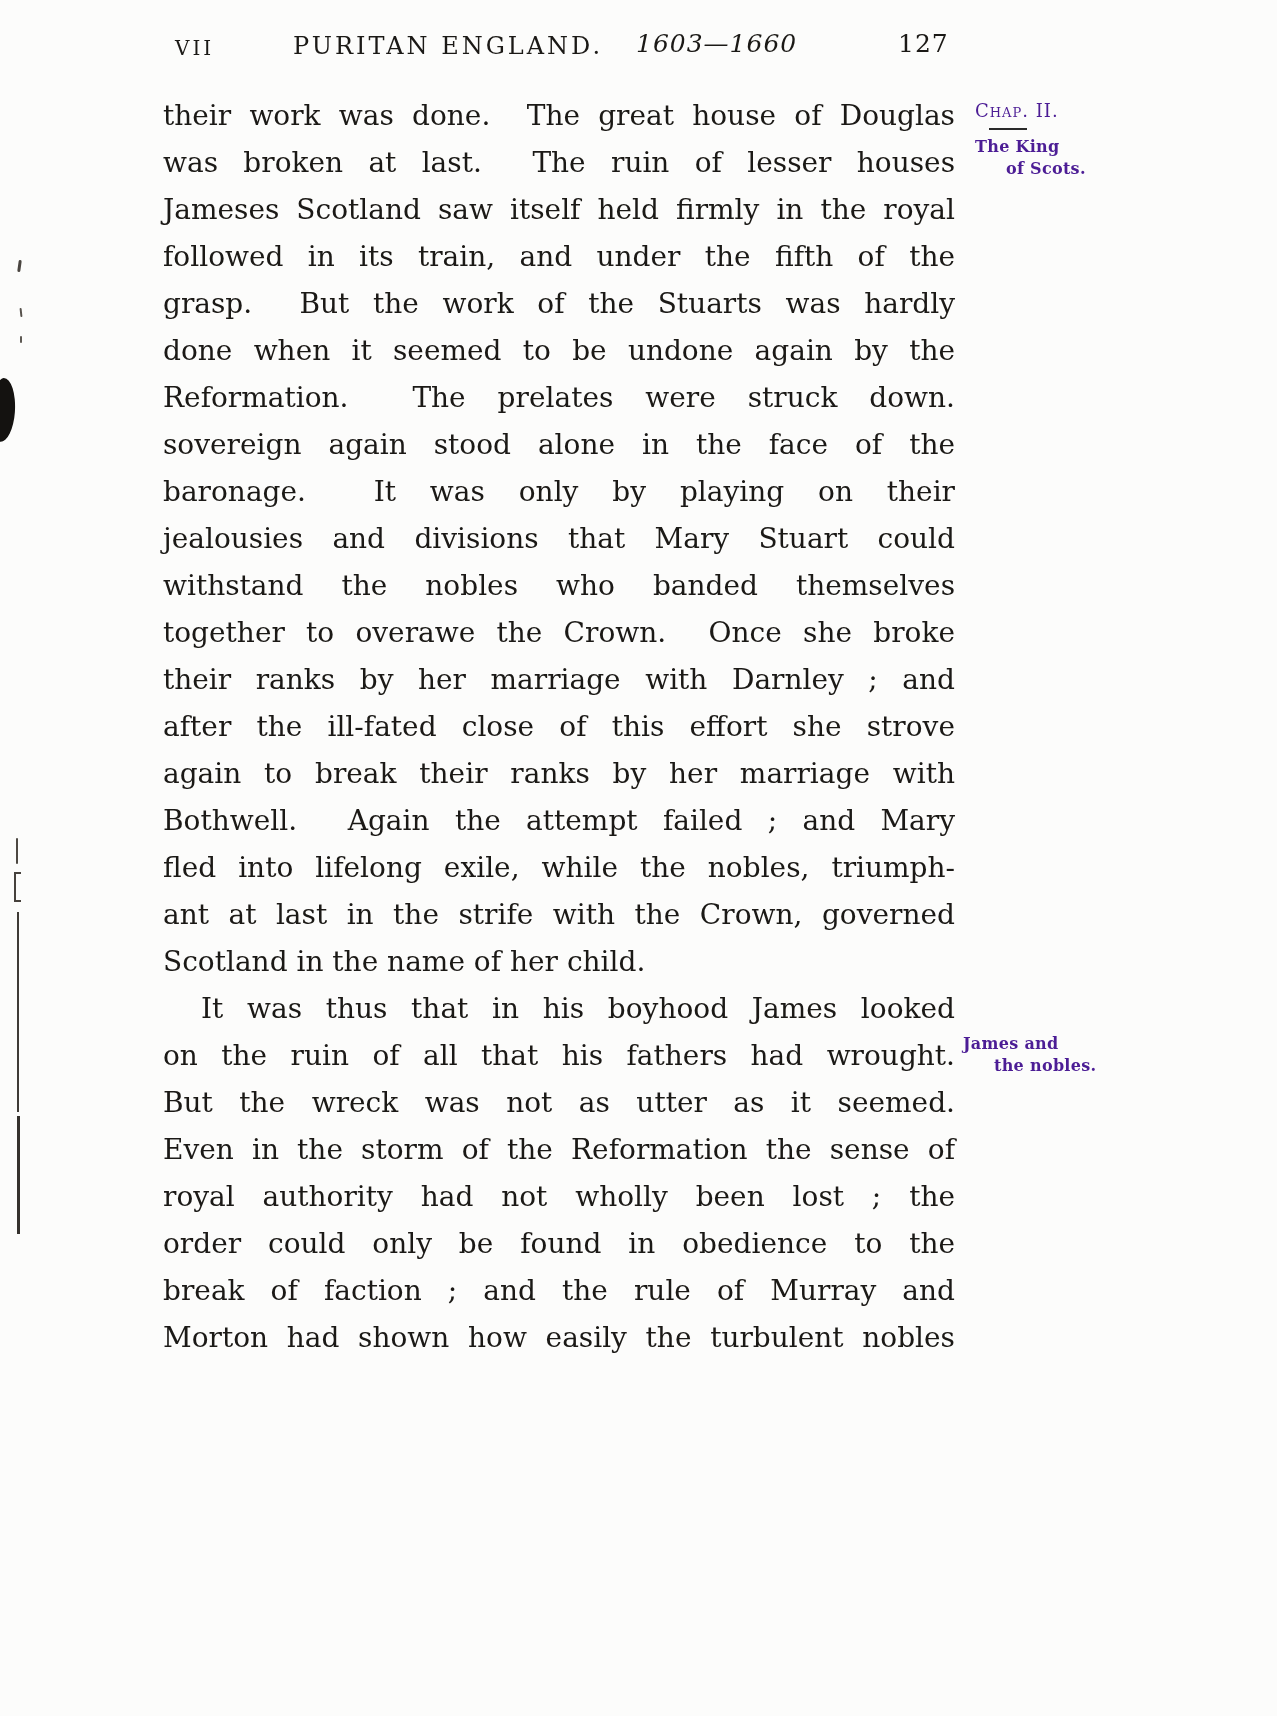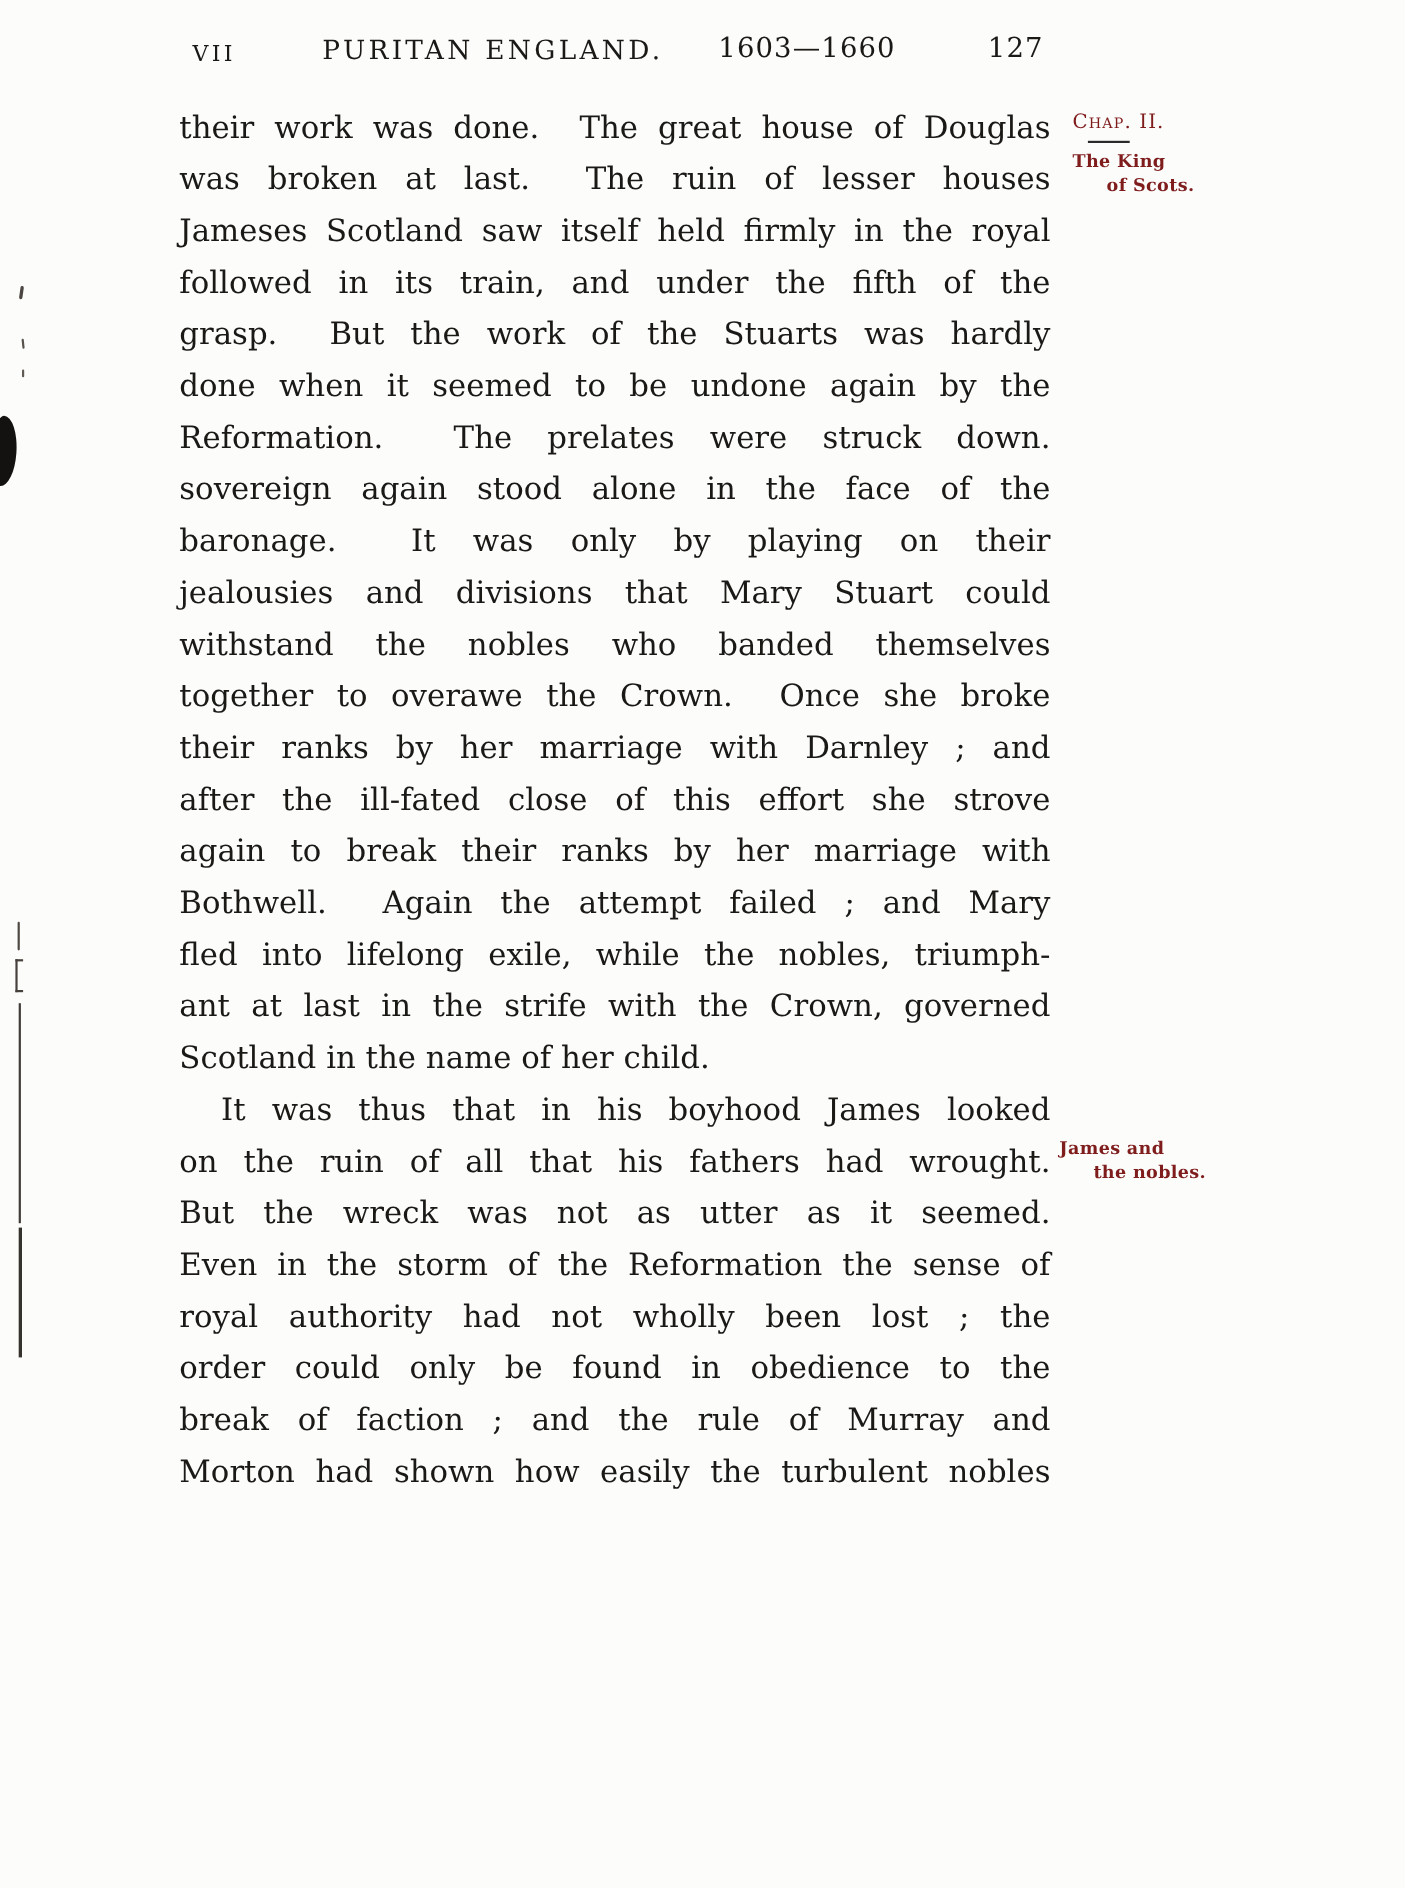--- a/index.html
+++ b/index.html
@@ -17,22 +17,22 @@
   .runhead { position: absolute; top: 28px; left: 0; width: 100%; height: 40px; }
   .runhead .chap-roman {
     position: absolute; left: 175px; top: 8px;
     font-size: 20px; letter-spacing: 3px; font-variant: small-caps;
   }
   .runhead .head-title {
     position: absolute; left: 293px; top: 4px;
     font-size: 24px; letter-spacing: 3px;
   }
   .runhead .head-dates {
-    position: absolute; left: 653px; top: 1px;
-    font-size: 25px; letter-spacing: 1px;
+    position: absolute; left: 636px; top: 1px;
+    font-size: 25px; letter-spacing: 1px; font-style: italic;
   }
   .runhead .head-pagenum {
     position: absolute; left: 898px; top: 1px;
     font-size: 25px; letter-spacing: 1px;
   }
 
   
   .bodytext {
     position: absolute; left: 163px; top: 92px; width: 792px;
     font-size: 28px; line-height: 47px;
@@ -41,21 +41,21 @@
   .line {
     text-align: justify;
     text-align-last: justify;
     -moz-text-align-last: justify;
     white-space: normal;
   }
   .line.last { text-align-last: left; -moz-text-align-last: left; }
   .line.indent { text-indent: 38px; }
 
   
-  .sidenote { position: absolute; font-family: "DejaVu Serif", serif; color: #7f1d1d; }
+  .sidenote { position: absolute; font-family: "DejaVu Serif", serif; color: #4c1d95; }
   .sidenote .chapnote {
     font-size: 18px; font-variant: small-caps; letter-spacing: 1px; font-weight: 400;
   }
   .sidenote .chaprule {
     width: 38px; height: 2px; background: #2a2a2a; margin: 7px 0 6px 14px;
   }
   .sidenote .noteline {
     font-size: 16px; font-weight: 700; line-height: 22px; letter-spacing: 0.3px;
   }
   .sidenote .noteline.shift { padding-left: 9px; margin-left: 22px; }

